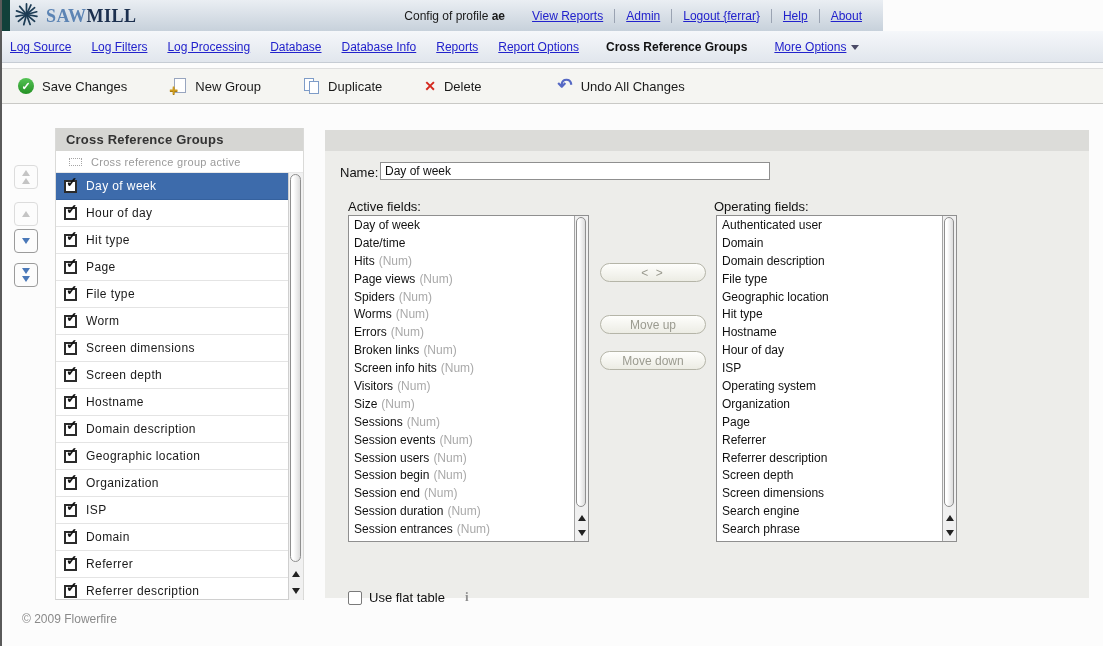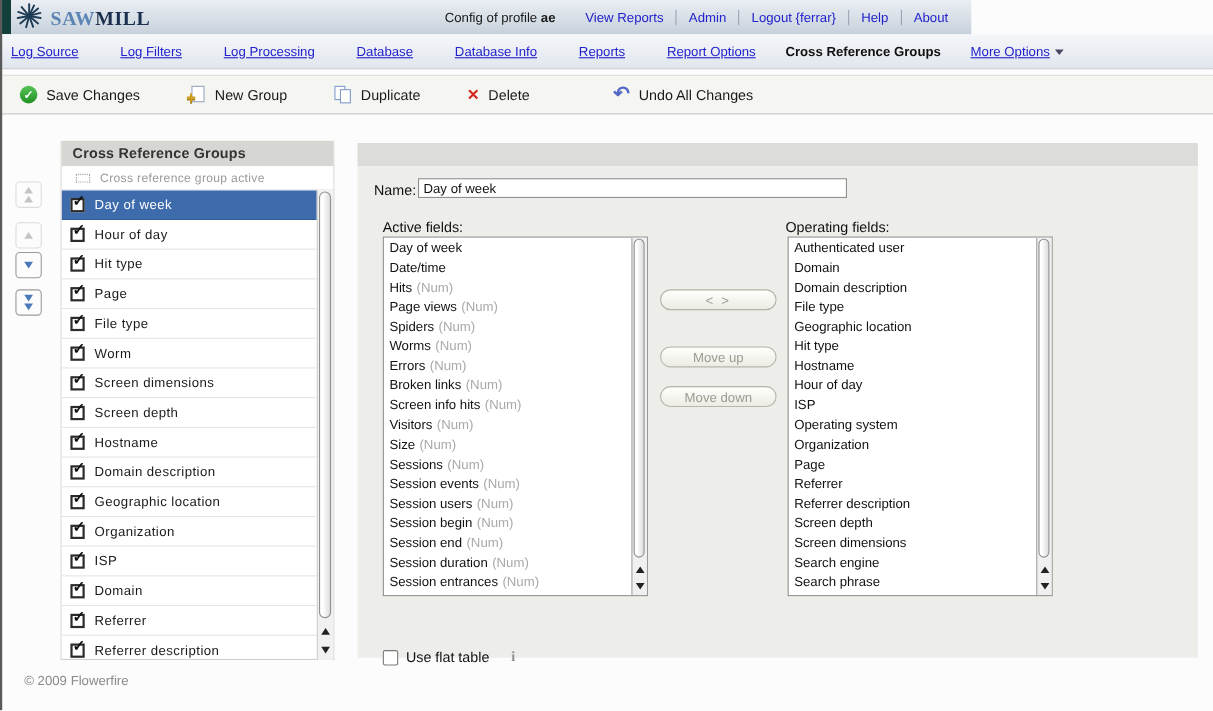--- a/index.html
+++ b/index.html
@@ -13,21 +13,21 @@
   .brand-strip{position:absolute;left:0;top:0;width:10px;height:31px;background:#11403a;}
   .logo{position:absolute;left:14px;top:2px;display:flex;align-items:center;gap:7px;}
   .logo-text{font-family:"Liberation Serif",serif;font-weight:bold;font-size:18px;letter-spacing:.5px;}
   .logo-saw{color:#5c84b4;}
   .logo-mill{color:#1b2f4e;}
   .topbar-right{position:absolute;right:10px;top:0;height:31px;display:flex;align-items:center;
                 font-size:12px;color:#1a1a1a;}
   .config{margin-right:16px;}
   .config b{font-weight:bold;}
   .hdr-links{display:flex;align-items:center;}
-  .hdr-links a{color:#2222cc;padding:0 11px;cursor:pointer;}
+  .hdr-links a{color:#2222cc;text-decoration:underline;padding:0 11px;cursor:pointer;}
   .hdr-links a + a{border-left:1px solid #9aa3b2;}
 
   
   .navbar{position:absolute;left:0;top:31px;width:1103px;height:32px;box-sizing:border-box;
           background:linear-gradient(#f5f7fa,#e1e6ed);border-bottom:1px solid #c6ccd4;
           display:flex;align-items:center;padding-left:10px;gap:27px;font-size:12px;}
   .navbar a{color:#2222cc;text-decoration:underline;cursor:pointer;white-space:nowrap;}
   .nav-active{color:#111;font-weight:bold;white-space:nowrap;}
   .nav-more{display:flex;align-items:center;gap:5px;cursor:pointer;}
   .caret{width:0;height:0;border-left:4px solid transparent;border-right:4px solid transparent;
@@ -171,21 +171,21 @@
       <a>View Reports</a>
           <a>Admin</a>
           <a>Logout {ferrar}</a>
           <a>Help</a>
           <a>About</a>
         </span>
     </div>
   </div>
 
   <div class="navbar">
-    <span style="display:flex;gap:38px;">
+    <span style="display:flex;gap:20px;">
 
     <a>Log Source</a>
         <a>Log Filters</a>
         <a>Log Processing</a>
         <a>Database</a>
         <a>Database Info</a>
         <a>Reports</a>
         <a>Report Options</a>
       </span>
     <span class="nav-active">Cross Reference Groups</span>

